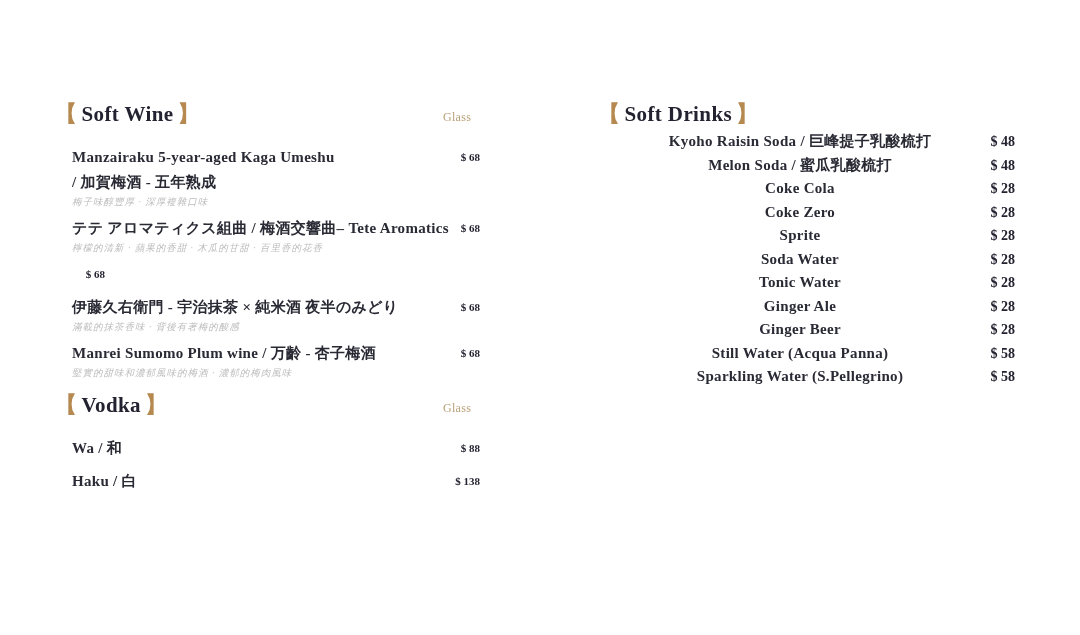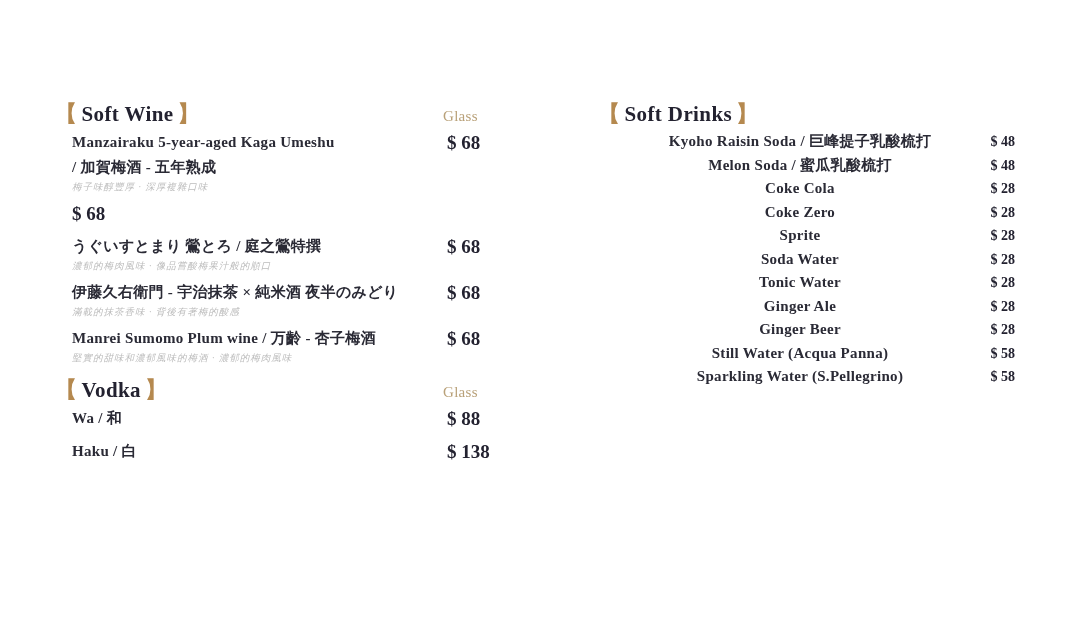--- a/index.html
+++ b/index.html
@@ -27,27 +27,27 @@
   .bracket {
     color: #b5894f;
     font-weight: 700;
     font-size: 22px;
   }
   .bracket.open  { margin-right: 4px; }
   .bracket.close { margin-left: 4px; }
   .glass-label {
     margin-left: auto;
     width: 37px;
-    font-size: 15px;
+    font-size: 12px;
     font-weight: 400;
     letter-spacing: 0.3px;
     color: #b9a179;
   }
 
-  .items { margin-top: 2px; }
+  .items { margin-top: 17px; }
   .item {
     display: flex;
     align-items: flex-start;
     padding-left: 17px;
     margin-bottom: 8px;
   }
   .item-text { flex: 1; min-width: 0; }
   .item-title {
     font-size: 15px;
     font-weight: 700;
@@ -61,24 +61,24 @@
     line-height: 12px;
     margin-top: 1px;
     letter-spacing: 1px;
     color: #bcbcbc;
     white-space: nowrap;
     font-style: italic;
   }
   .item-price {
     flex: none;
     width: 33px;
-    font-size: 19px;
+    font-size: 11px;
     font-weight: 600;
     line-height: 25px;
-    text-align: center;
+    text-align: right;
     white-space: nowrap;
     font-family: Liberation Serif, serif;
   }
 
   .vodka-section { margin-top: 12px; }
 
   
   .col-right .items { margin-top: 2px; }
   .row {
     display: flex;
@@ -123,28 +123,28 @@
       <div class="item">
         <div class="item-text">
           <div class="item-title">Manzairaku 5-year-aged Kaga Umeshu</div>
           <div class="item-title">/ 加賀梅酒 - 五年熟成</div>
           <div class="item-desc">梅子味醇豐厚 · 深厚複雜口味</div>
         </div>
         <div class="item-price">$ 68</div>
       </div>
 
       <div class="item">
-        <div class="item-price">$ 68</div>
-      </div>
-
-      <div class="item">
-        <div class="item-text">
-          <div class="item-title">うぐいすとまり 鶯とろ / 庭之鶯特撰</div>
-          <div class="item-desc">濃郁的梅肉風味 · 像品嘗酸梅果汁般的順口</div>
-        </div>
+        <div class="item-text">
+          <div class="item-title">テテ アロマティクス組曲 / 梅酒交響曲– Tete Aromatics</div>
+          <div class="item-desc">檸檬的清新 · 蘋果的香甜 · 木瓜的甘甜 · 百里香的花香</div>
+        </div>
+        <div class="item-price">$ 68</div>
+      </div>
+
+      <div class="item">
         <div class="item-price">$ 68</div>
       </div>
 
       <div class="item">
         <div class="item-text">
           <div class="item-title">伊藤久右衛門 - 宇治抹茶 × 純米酒 夜半のみどり</div>
           <div class="item-desc">滿載的抹茶香味 · 背後有著梅的酸感</div>
         </div>
         <div class="item-price">$ 68</div>
       </div>

